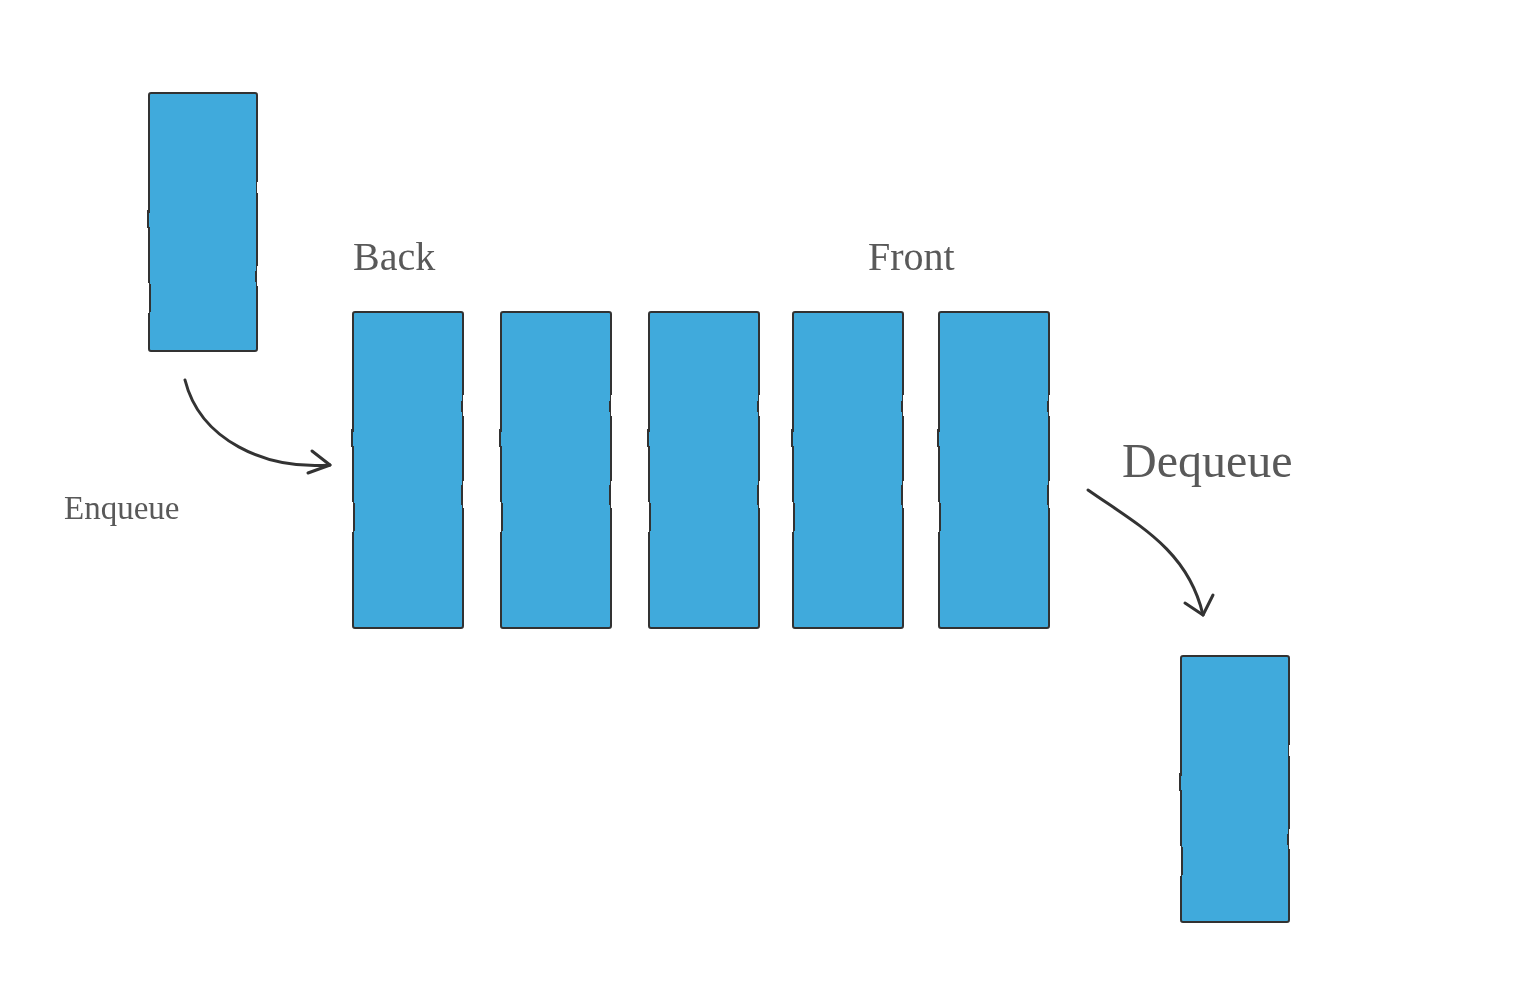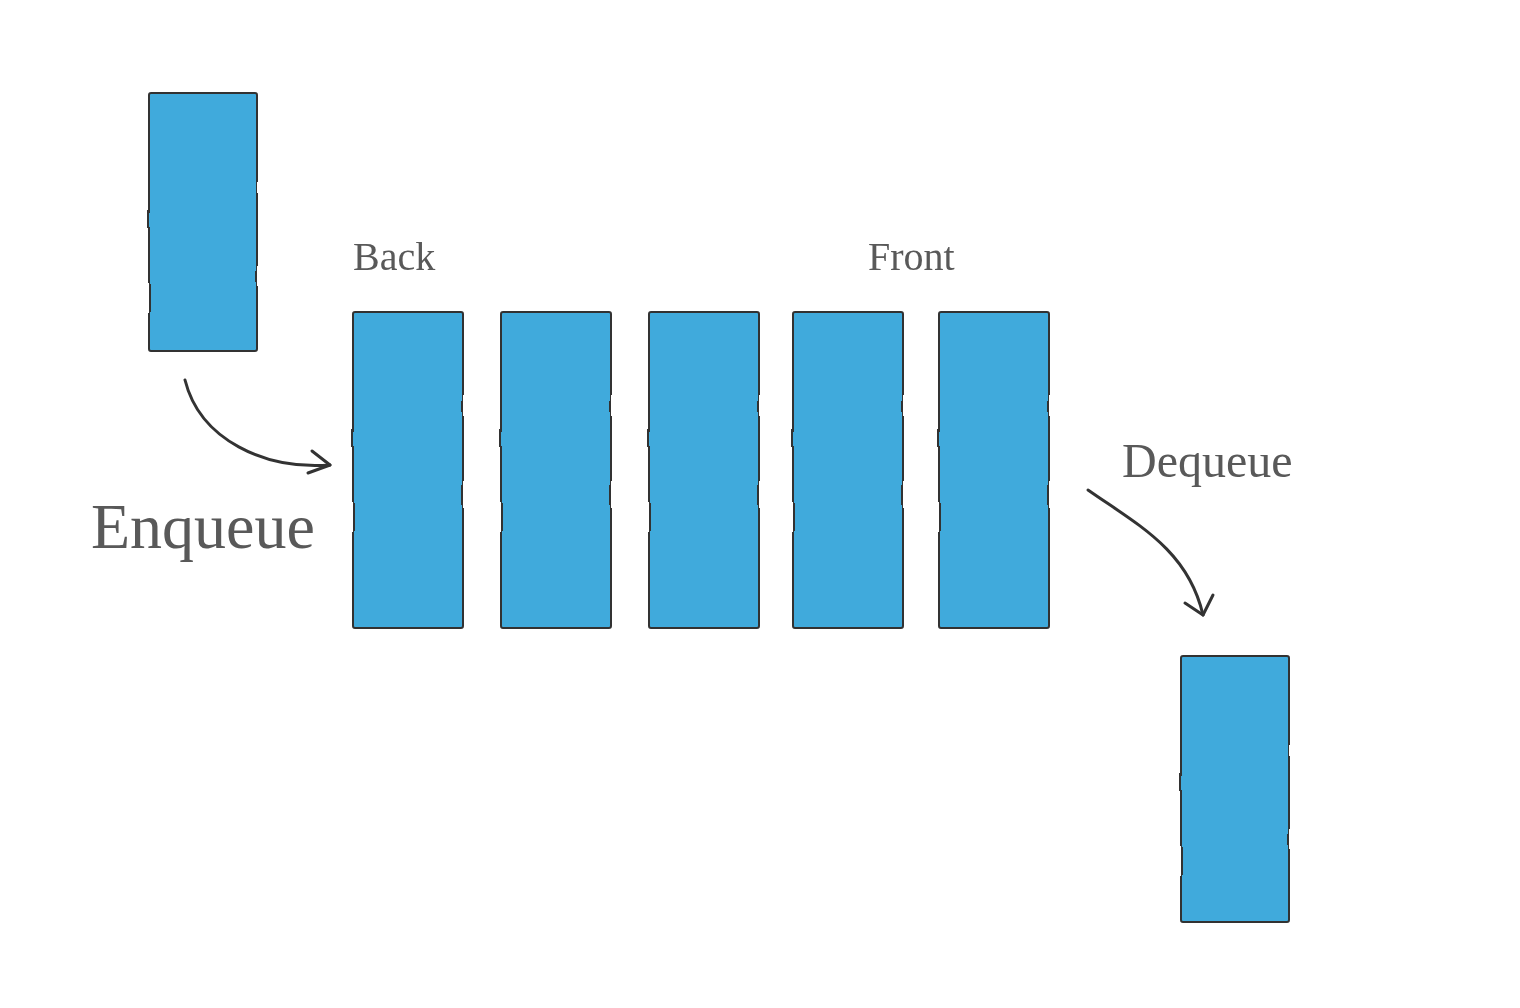--- a/index.html
+++ b/index.html
@@ -50,21 +50,21 @@
 <div class="sketch-box" style="left:648px;top:311px;width:112px;height:318px;"></div>
 <div class="sketch-box" style="left:792px;top:311px;width:112px;height:318px;"></div>
 <div class="sketch-box" style="left:938px;top:311px;width:112px;height:318px;"></div>
 
 <div class="sketch-box" style="left:1180px;top:655px;width:110px;height:268px;"></div>
 
 <div class="label" style="left:353px;top:233px;font-size:40px;">Back</div>
 
 <div class="label" style="left:868px;top:233px;font-size:40px;">Front</div>
 
-<div class="label" style="left:91px;top:490px;font-size:64px;">Enqueue</div>
+<div class="label" style="left:64px;top:490px;font-size:33px;">Enqueue</div>
 
 <div class="label" style="left:1122px;top:395px;font-size:48px;margin-top:38px;">Dequeue</div>
 
 <svg class="arrow" style="left:175px;top:370px;width:190px;height:120px;overflow:visible">
   <path d="M10,10 C 25,70 90,100 155,95"></path>
   <path d="M155,95 l-18,-14 M155,95 l-22,8"></path>
 </svg>
 
 <svg class="arrow" style="left:1078px;top:480px;width:170px;height:160px;overflow:visible">
   <path d="M10,10 C 60,45 110,70 125,135"></path>

